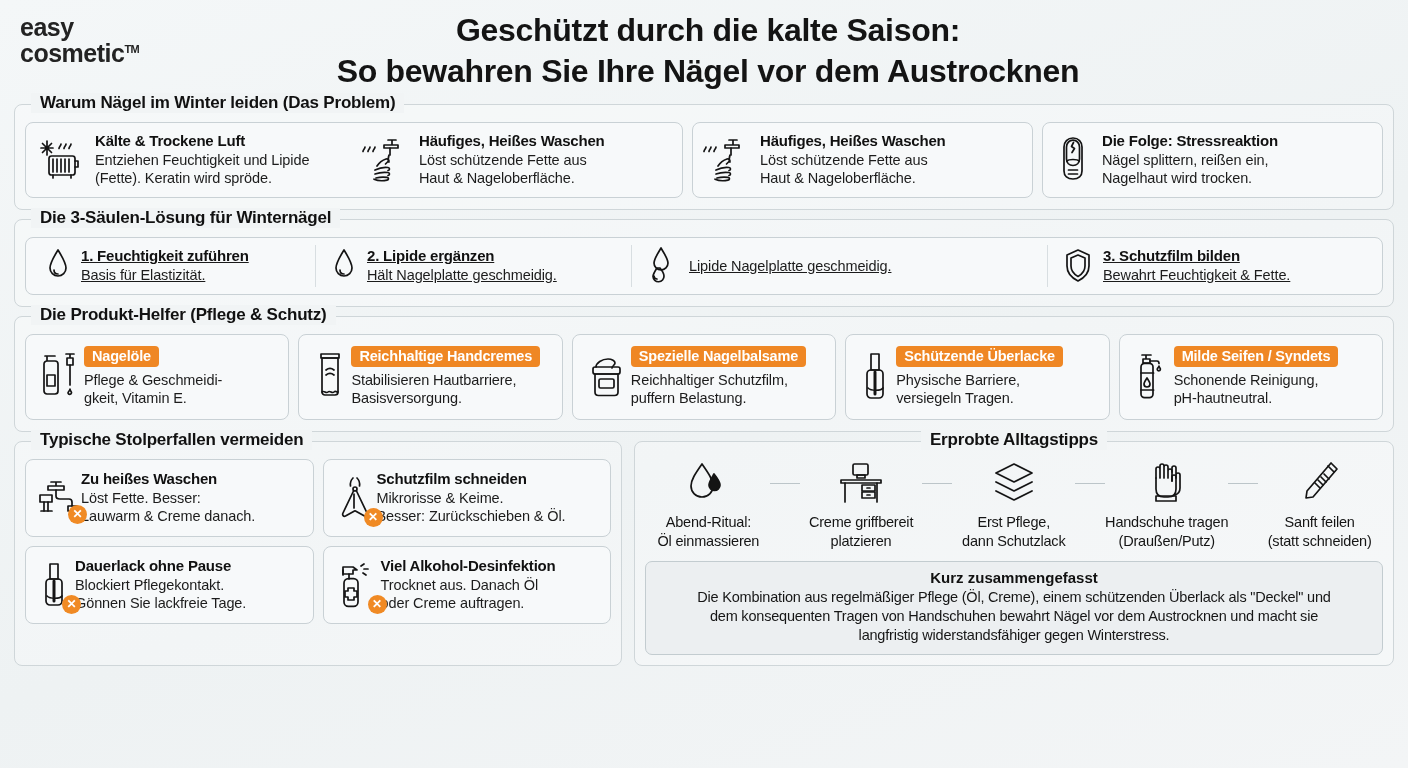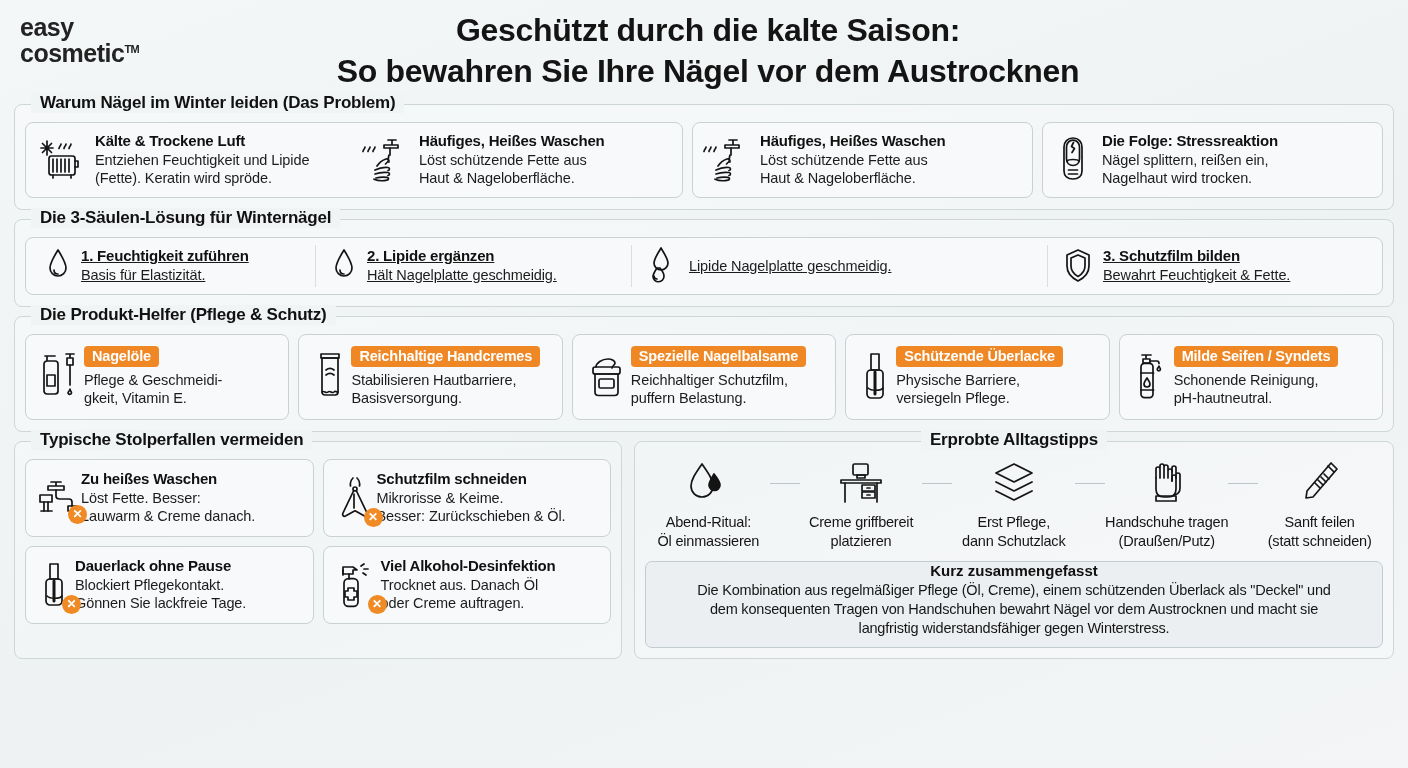--- a/index.html
+++ b/index.html
@@ -140,21 +140,21 @@
     font-size: 14.5px; line-height: 1.3; color: #151515;
     letter-spacing: -0.2px; margin-top: 6px;
   }
   .tip .tlabel span { display: block; white-space: nowrap; }
   .connector { flex: 0 0 30px; height: 1px; background: #bcc5c9; margin-top: 24px; }
 
   .summary {
     margin: 6px 10px 10px;
     border: 1px solid #c3ccd0; border-radius: 7px;
     background: #eceff1;
-    padding: 0 12px 9px;
+    padding: 7px 12px 9px;
     text-align: center;
   }
   .sum-title { font-size: 15px; font-weight: 700; color: #111; margin-bottom: 2px; }
   .sum-body { font-size: 14.5px; line-height: 1.32; color: #161616; letter-spacing: -0.2px; }
   .sum-body span { display: block; }
 
   svg { display: block; }
   .st { fill: none; stroke: #141414; stroke-width: 1.7; stroke-linecap: round; stroke-linejoin: round; }
 </style>
 </head>
@@ -418,21 +418,21 @@
               <path d="M11 26c0-2.2 1.8-4 4-4h8c2.2 0 4 1.8 4 4v20c0 2.2-1.8 4-4 4h-8c-2.2 0-4-1.8-4-4z"></path>
               <path d="M19 24v22" stroke-width="3"></path>
               <path d="M12 40c3 3 13 3 15 0"></path>
             </g>
           </svg>
         </div>
         <div class="txt">
           <div class="badge">Schützende Überlacke</div>
           <div class="d">
             <span>Physische Barriere,</span>
-            <span>versiegeln Pflege.</span>
+            <span>versiegeln Tragen.</span>
           </div>
         </div>
       </div>
 
       <div class="card prod">
         <div class="ico">
           <svg width="44" height="58" viewBox="0 0 44 58">
             <g class="st" stroke-width="1.6">
               <path d="M12 7h9M16 7v4M13 11h7v4h-7z"></path>
               <path d="M20 13h7c1.5 0 2 1 2 2.5"></path>

